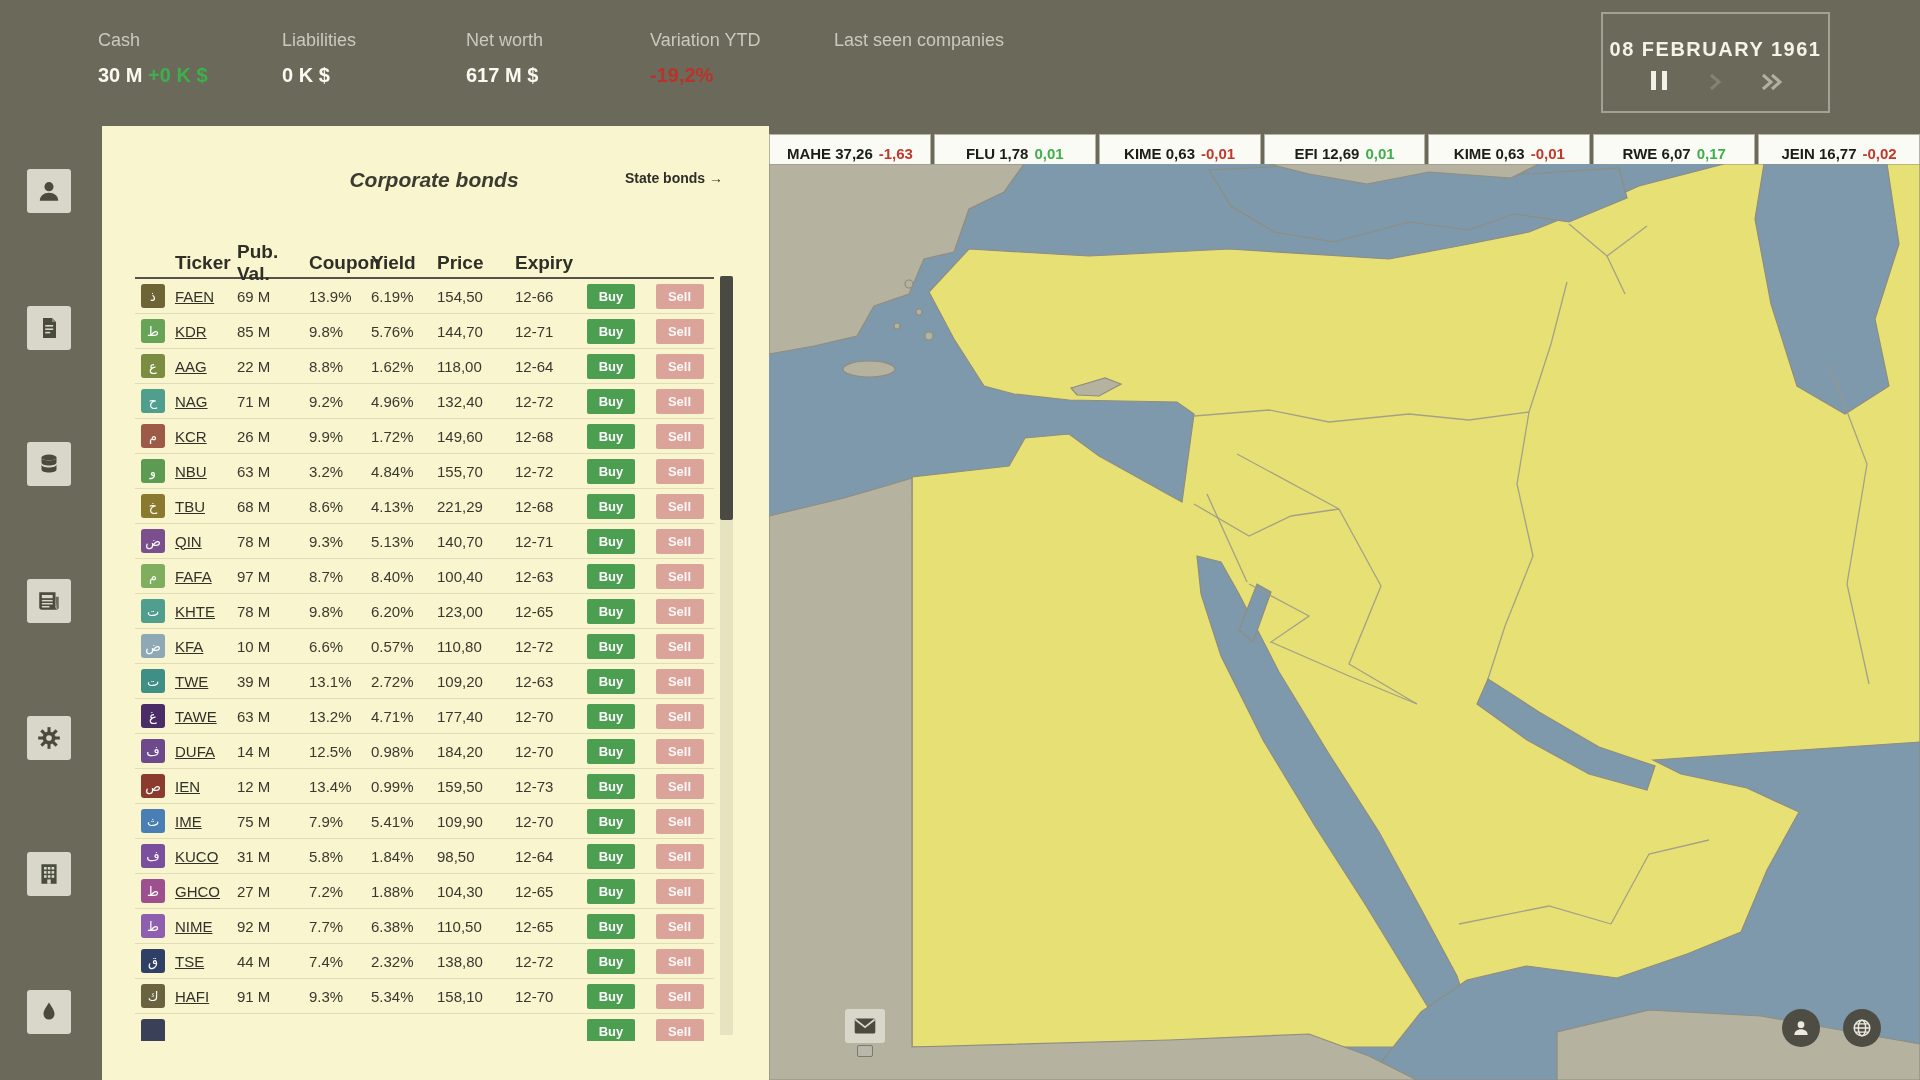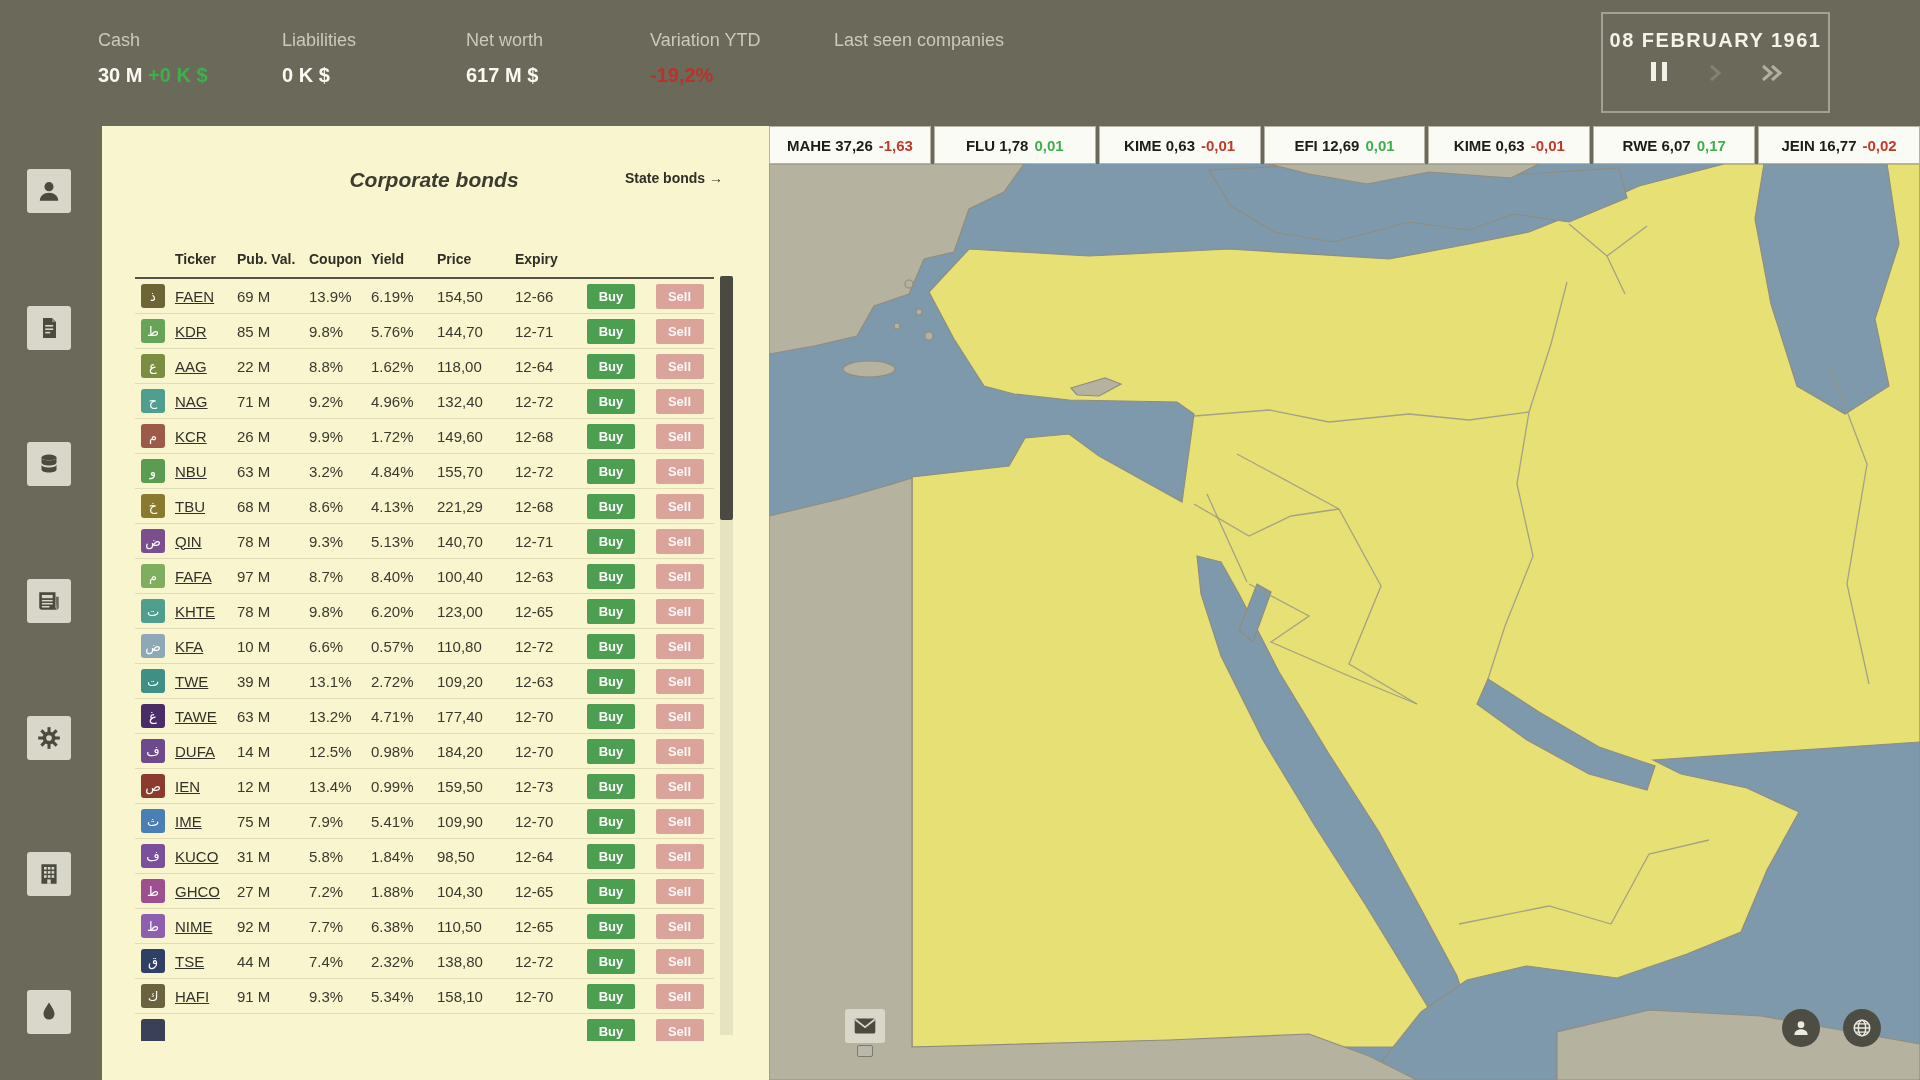--- a/index.html
+++ b/index.html
@@ -8,51 +8,51 @@
 
   
   .topbar{position:absolute;top:0;left:0;width:1864px;height:126px;background:var(--topbar-bg,#6b695a)}
   .stats{display:flex;margin-left:98px;padding-top:30px}
   .stat{width:184px}
   .stat-label{color:#ccc9bc;font-size:18px;font-weight:normal}
   .stat-value{color:#fbfaf2;font-size:20px;font-weight:bold;margin-top:13px;white-space:nowrap}
   .stat-value.underlined{text-decoration:underline;cursor:pointer}
   .stat-extra{font-weight:bold}
   .date-panel{position:absolute;top:12px;right:34px;width:229px;height:101px;border:2px solid #a3a193;display:flex;flex-direction:column;align-items:center}
-  .date-text{margin-top:15px;color:#f4f3ea;font-weight:bold;font-size:20px;letter-spacing:1.5px;white-space:nowrap}
+  .date-text{margin-top:24px;color:#f4f3ea;font-weight:bold;font-size:20px;letter-spacing:1.5px;white-space:nowrap}
   .time-controls{display:flex;gap:36px;margin-top:9px;align-items:center}
   .tc-btn{background:none;border:none;cursor:pointer;display:flex;align-items:center;justify-content:center;height:24px}
   .pause-bars span{display:inline-block;width:5px;height:19px;background:#f2f1e8;margin:0 3px}
 
   
   .sidebar{position:absolute;top:126px;left:0;width:102px;height:954px}
   .side-btn{position:absolute;left:27px;width:44px;height:44px;background:var(--icon-bg,#d8d7c9);border:none;border-radius:3px;cursor:pointer;display:flex;align-items:center;justify-content:center}
 
   
   .bonds-panel{position:absolute;left:102px;top:126px;width:667px;height:954px;background:var(--panel-bg,#f8f5cf)}
   .panel-title{position:absolute;top:42px;left:332px;transform:translateX(-50%);font-style:italic;font-size:21px;color:#3c3b30;white-space:nowrap}
   .state-bonds{position:absolute;top:44px;right:46px;font-weight:bold;font-size:14px;color:#2f2e27;cursor:pointer;text-decoration:none;white-space:nowrap}
   .bonds-table{position:absolute;left:33px;top:115px;width:579px}
   .thead,.trow{display:grid;grid-template-columns:40px 62px 72px 62px 66px 78px 62px 68px 69px;align-items:center}
-  .thead{height:38px;border-bottom:2px solid #54524a;font-weight:bold;font-size:14px;color:#2f2e27}
+  .thead{height:38px;border-bottom:2px solid #54524a;font-weight:bold;font-size:19px;color:#2f2e27}
   .tbody{height:762px;overflow:hidden}
   .trow{height:35px;border-bottom:1px solid #e0ddb6;font-size:15px}
   .ticon{width:24px;height:24px;margin-left:6px;border-radius:3px;color:#fff;display:flex;align-items:center;justify-content:center;font-size:13px;font-family:"DejaVu Sans",sans-serif}
   .tticker{text-decoration:underline;color:#33322a;cursor:pointer}
   .tcellv{color:#3a392f}
   .btn-wrap{display:flex;justify-content:center}
   .buy-btn,.sell-btn{width:48px;height:25px;border:none;border-radius:2px;font-weight:bold;font-size:13px;cursor:pointer;font-family:"Liberation Sans",sans-serif}
   .buy-btn{background:var(--buy-green,#4c9e51);color:#fff}
   .sell-btn{background:var(--sell-pink,#daa49b);color:rgba(255,255,255,.92)}
   .scrollbar{position:absolute;left:618px;top:150px;width:13px;height:759px;background:rgba(0,0,0,.07)}
   .scroll-thumb{position:absolute;top:0;left:0;width:13px;height:244px;background:var(--scroll-thumb,#4b4a42);border-radius:2px;cursor:grab}
 
   
   .map-area{position:absolute;left:769px;top:126px;width:1151px;height:954px}
-  .ticker-bar{position:absolute;top:0;left:0;width:1151px;height:38px;display:flex;gap:3px}
+  .ticker-bar{position:absolute;top:8px;left:0;width:1151px;height:38px;display:flex;gap:3px}
   .tcell{flex:1;background:var(--ticker-bg,#fbfbf6);border:1px solid #b5b3a6;display:flex;align-items:center;justify-content:center;gap:6px;font-size:15px;cursor:pointer;white-space:nowrap}
   .tname{font-weight:bold;color:#1d1d18}
   .tchg{font-weight:bold}
   .tchg.up{color:var(--pos-green,#3fae4c)}
   .tchg.down{color:var(--neg-red,#c0392b)}
   .map{position:absolute;top:38px;left:0;width:1151px;height:916px;display:block}
   .sea-fill{fill:var(--sea,#7e99ab)}
   .land-y{fill:var(--land-highlight,#e7e074);stroke:var(--map-border,#8f8d80);stroke-width:1.2}
   .land-g{fill:var(--land-neutral,#b6b2a0);stroke:var(--map-border,#8f8d80);stroke-width:1.2}
   .sea-top{fill:var(--sea,#7e99ab);stroke:var(--map-border,#8f8d80);stroke-width:1.2}

